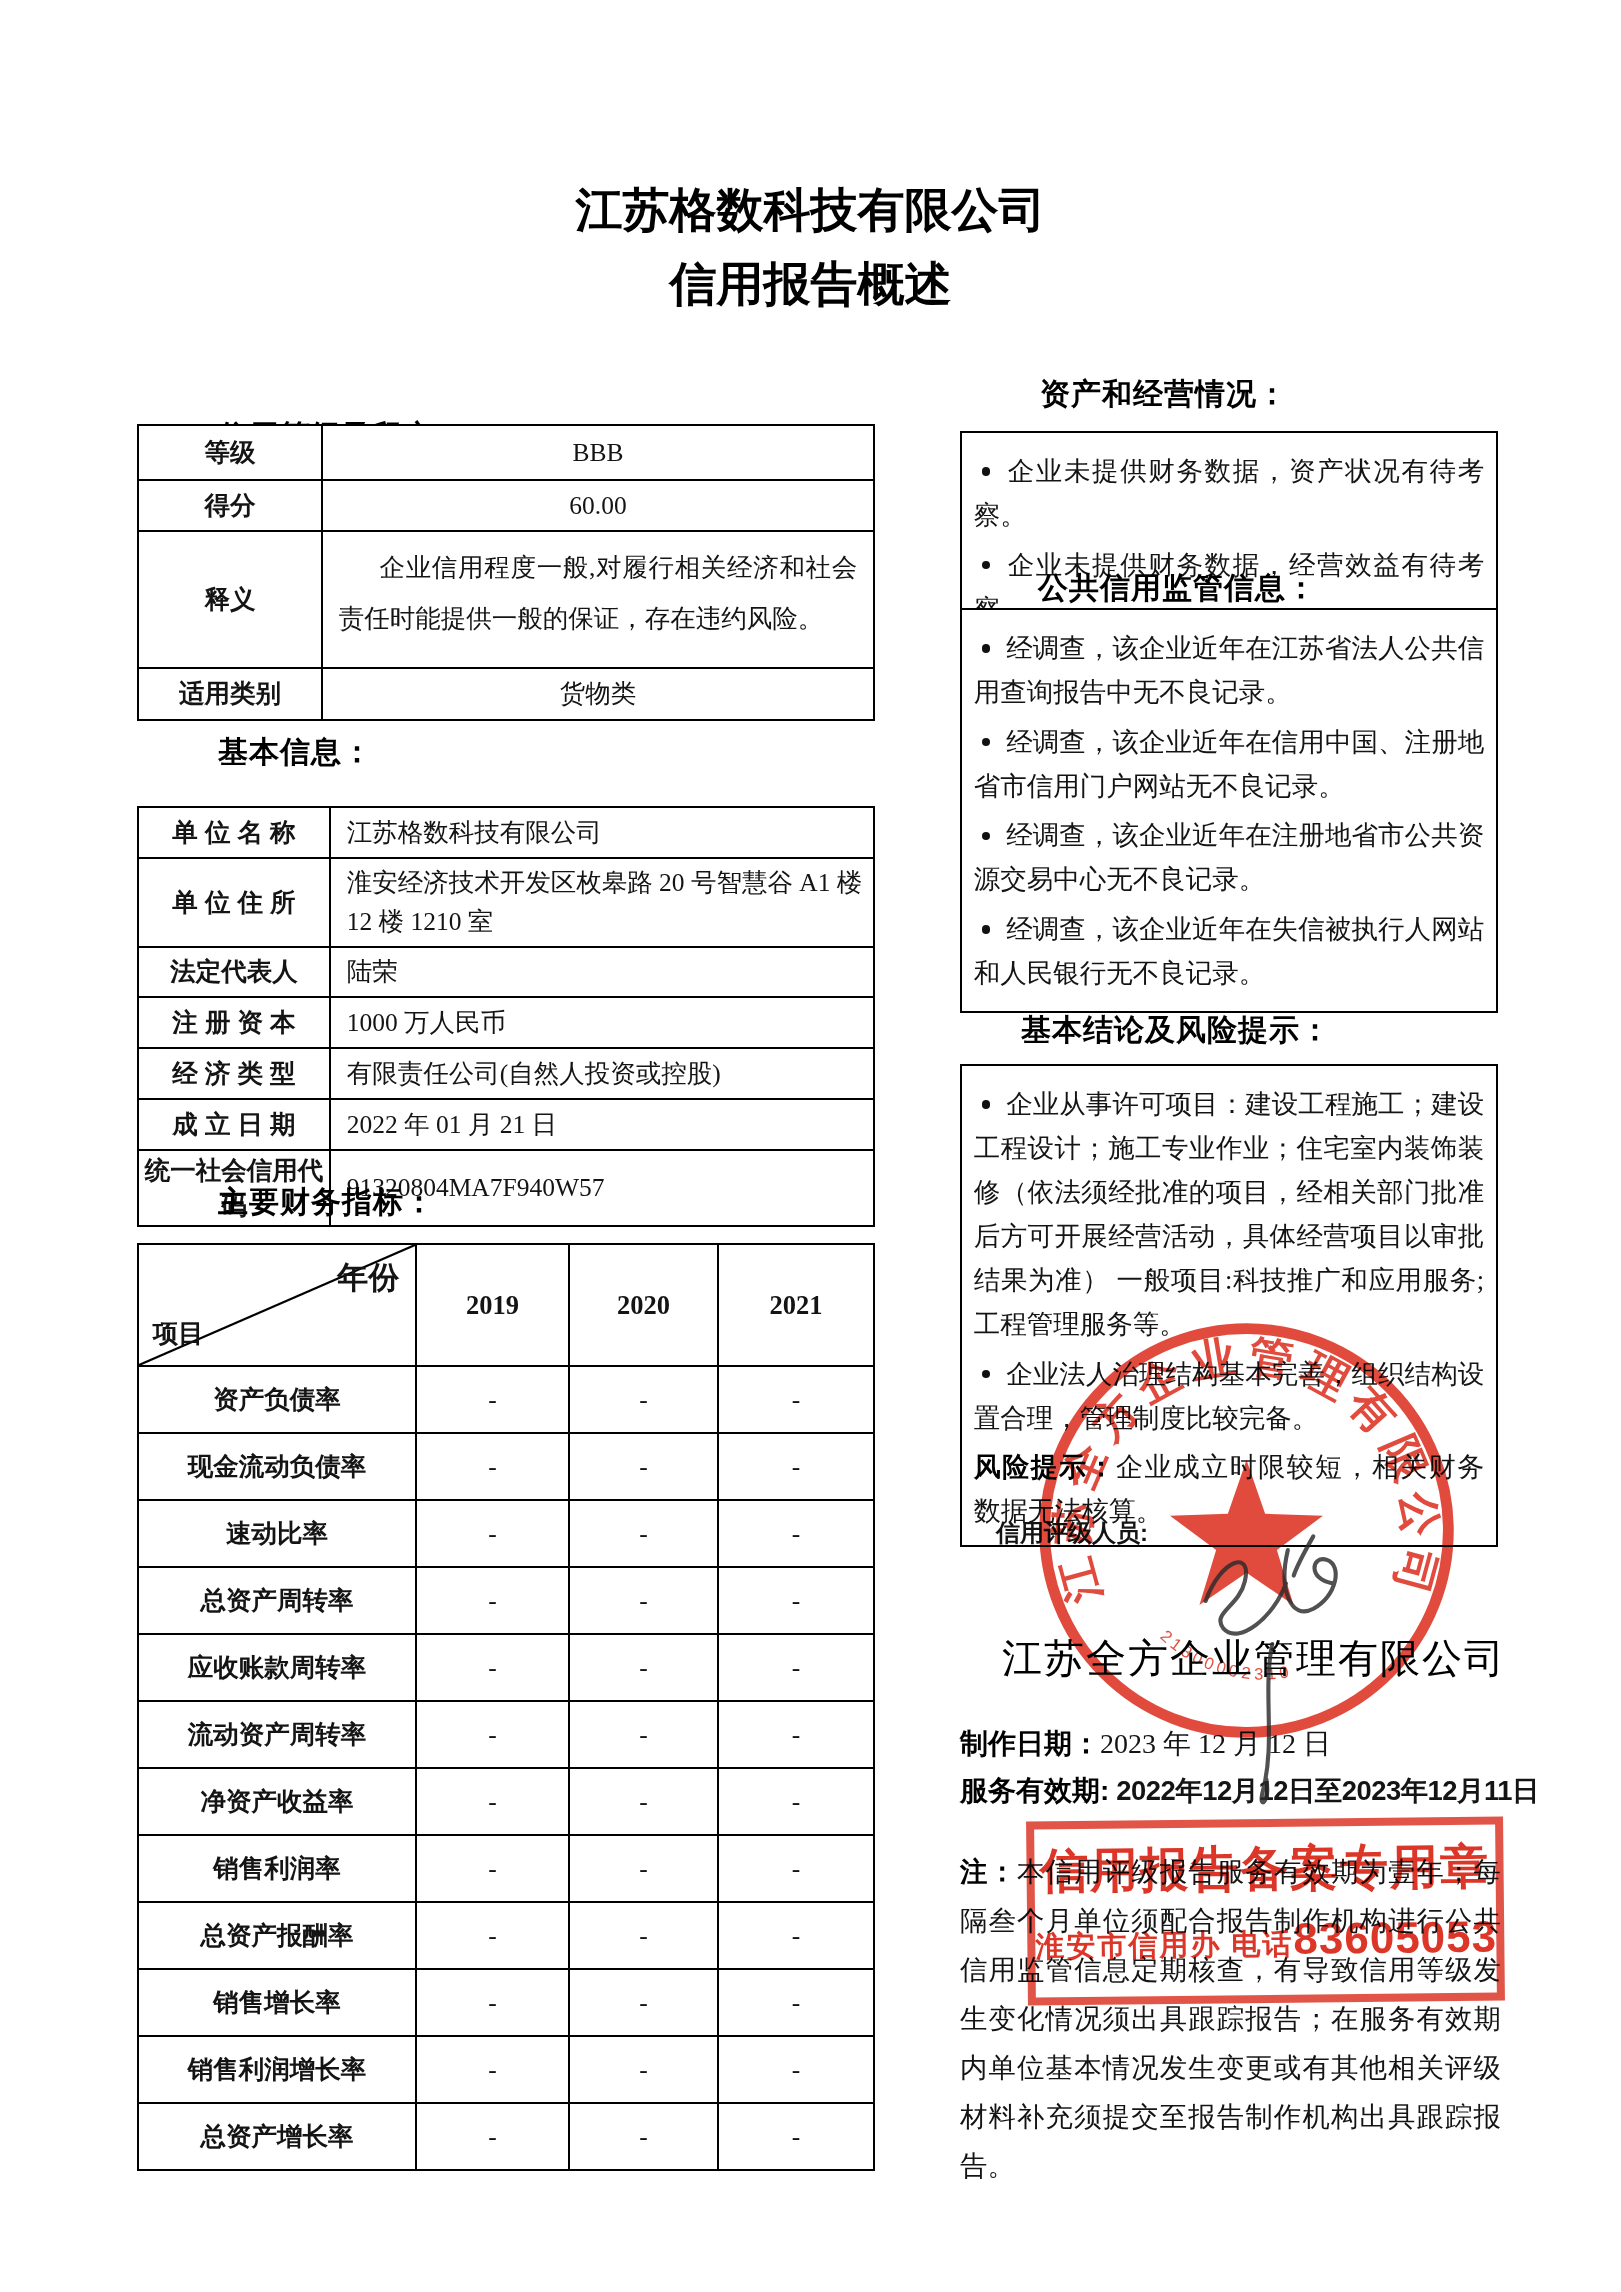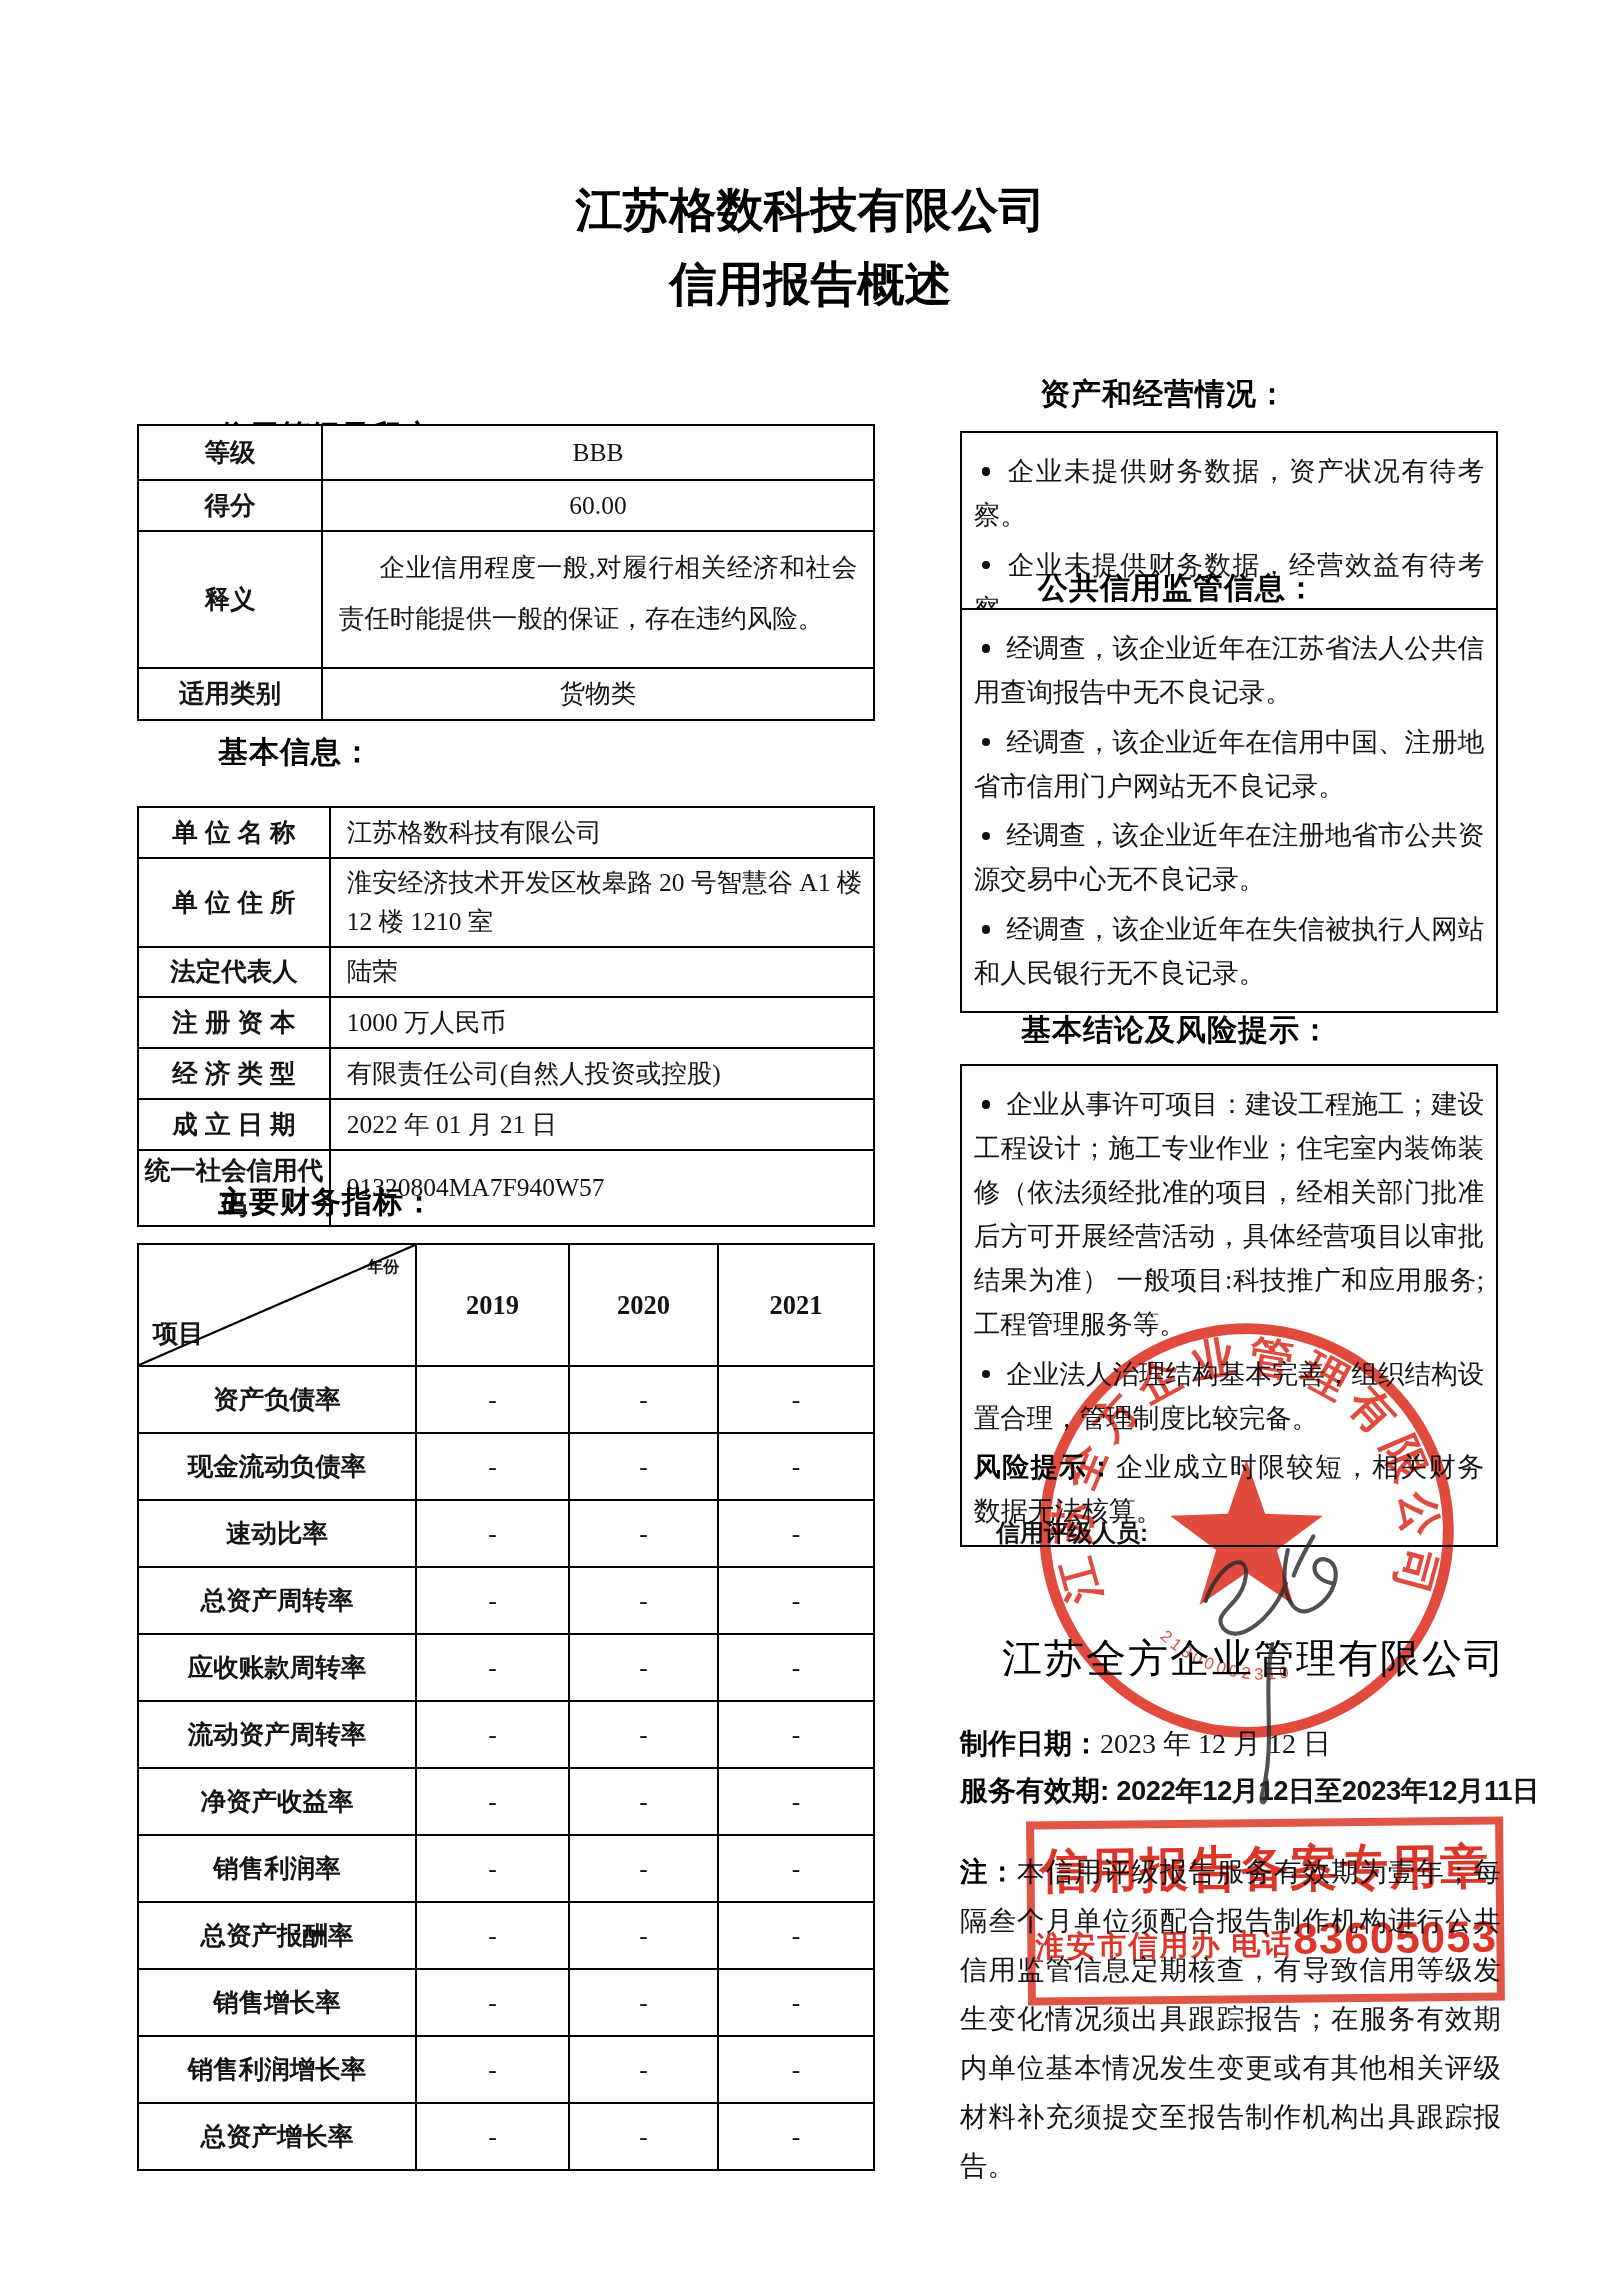--- a/index.html
+++ b/index.html
@@ -40,21 +40,21 @@
   #basic-tbl td{height:41px;}
   #basic-tbl .val{text-align:left; padding:3.9px 9.8px 3.9px 15.7px; line-height:1.55;}
   #fin-tbl{left:137px; top:1243px; width:738px;}
   #fin-tbl td{height:61px;}
   #fin-tbl td.corner{height:120px; position:relative; padding:0;
     background:linear-gradient(to bottom right,
       transparent calc(50% - 1.6px), #000 calc(50% - 0.6px),
       #000 calc(50% + 0.6px), transparent calc(50% + 1.6px));
   }
   .corner-top{position:absolute; top:11.8px; right:15.7px;
-    font-family:"Liberation Sans","DejaVu Sans",sans-serif; font-weight:bold; font-size:16px;}
+    font-family:"Liberation Sans","DejaVu Sans",sans-serif; font-weight:bold; font-size:31px;}
   .corner-bottom{position:absolute; bottom:13.7px; left:13.7px;
     font-family:"Liberation Sans","DejaVu Sans",sans-serif; font-weight:bold; font-size:25.5px;}
   #fin-tbl .year{font-weight:bold; font-size:26.5px;}
   
   .rbox{
     position:absolute; left:960px; width:538px; box-sizing:border-box;
     border:2.9px solid #000; background:#fff; padding:11.8px 11.8px 9.8px 11.8px;
   }
   .bullet{
     margin:3.9px 0 5.9px 0; font-size:26.5px; line-height:44px;

